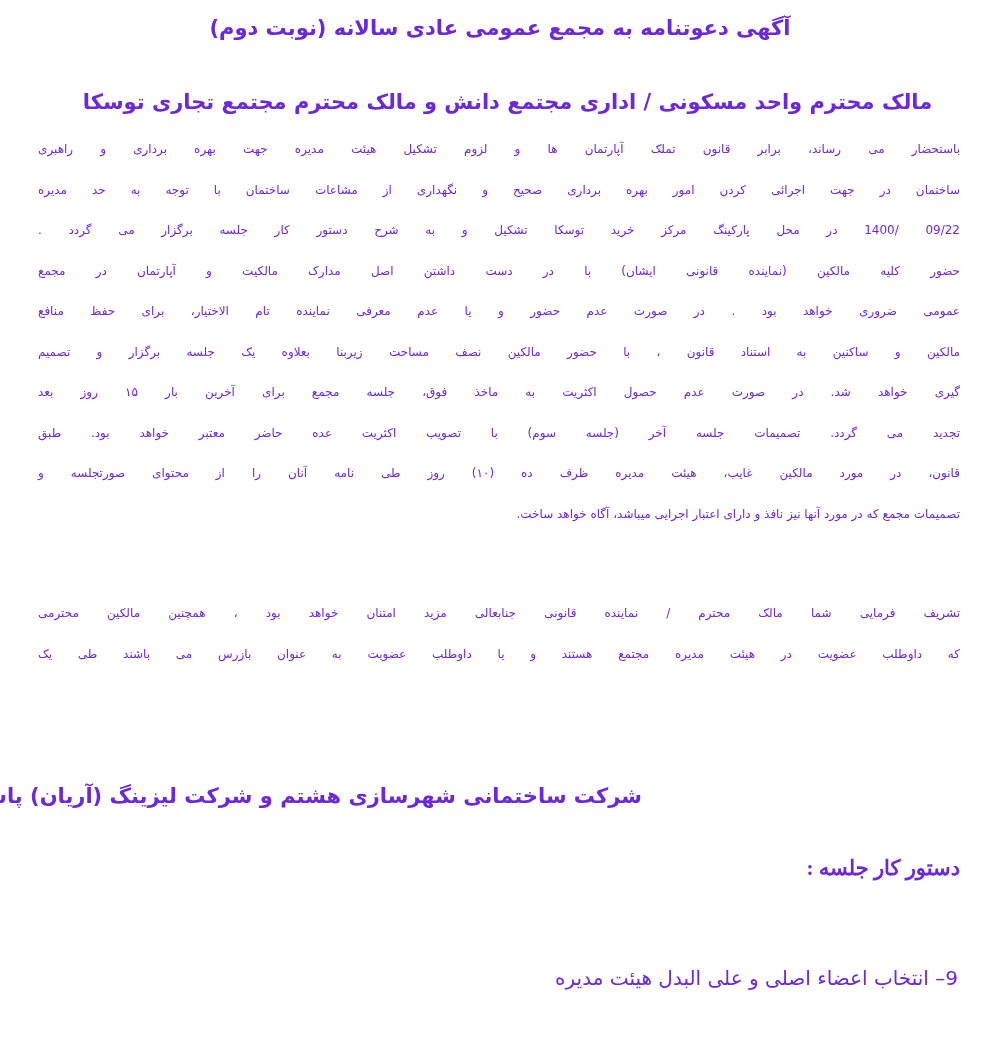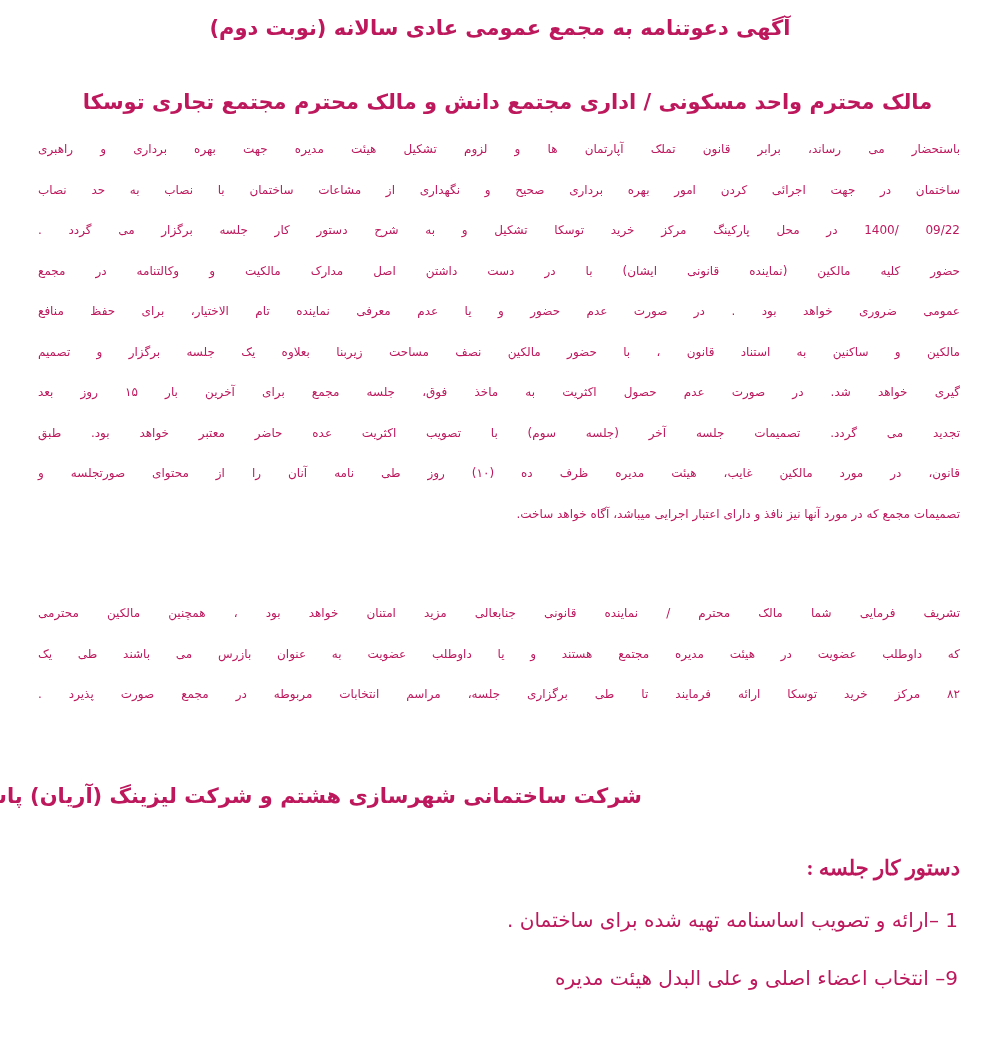--- a/index.html
+++ b/index.html
@@ -3,21 +3,21 @@
 <meta charset="utf-8">
 <style>
   html,body{margin:0;padding:0;background:#ffffff;}
   .page{
     position:relative;
     width:1000px;
     height:1050px;
     background:#ffffff;
     overflow:hidden;
     font-family:"DejaVu Sans",sans-serif;
-    color:#be185d;
+    color:#6d28d9;
     direction:rtl;
   }
   .title{
     position:absolute;
     left:0; right:0;
     text-align:center;
     font-weight:800;
     font-size:21px;
     line-height:40px;
     white-space:nowrap;
@@ -79,37 +79,35 @@
 </head>
 <body>
 
 <div class="page">
 
   <div class="title title-1">آگهی دعوتنامه به مجمع عمومی عادی سالانه (نوبت دوم)</div>
   <div class="title title-2">مالک محترم واحد مسکونی / اداری مجتمع دانش و مالک محترم مجتمع تجاری توسکا</div>
 
   <div class="para para-1">
     <div class="pline">باستحضار می رساند، برابر قانون تملک آپارتمان ها و لزوم تشکیل هیئت مدیره جهت بهره برداری و راهبری</div>
-    <div class="pline">ساختمان در جهت اجرائی کردن امور بهره برداری صحیح و نگهداری از مشاعات ساختمان با نصاب به حد نصاب</div>
+    <div class="pline">ساختمان در جهت اجرائی کردن امور بهره برداری صحیح و نگهداری از مشاعات ساختمان با توجه به حد مدیره</div>
     <div class="pline">⁦1400/ 09/22⁩ در محل پارکینگ مرکز خرید توسکا تشکیل و به شرح دستور کار جلسه برگزار می گردد .</div>
-    <div class="pline">حضور کلیه مالکین (نماینده قانونی ایشان) با در دست داشتن اصل مدارک مالکیت و وکالتنامه در مجمع</div>
+    <div class="pline">حضور کلیه مالکین (نماینده قانونی ایشان) با در دست داشتن اصل مدارک مالکیت و آپارتمان در مجمع</div>
     <div class="pline">عمومی ضروری خواهد بود . در صورت عدم حضور و یا عدم معرفی نماینده تام الاختیار، برای حفظ منافع</div>
     <div class="pline">مالکین و ساکنین به استناد قانون ، با حضور مالکین نصف مساحت زیربنا بعلاوه یک جلسه برگزار و تصمیم</div>
     <div class="pline">گیری خواهد شد. در صورت عدم حصول اکثریت به ماخذ فوق، جلسه مجمع برای آخرین بار ۱۵ روز بعد</div>
     <div class="pline">تجدید می گردد. تصمیمات جلسه آخر (جلسه سوم) با تصویب اکثریت عده حاضر معتبر خواهد بود. طبق</div>
     <div class="pline">قانون، در مورد مالکین غایب، هیئت مدیره ظرف ده (۱۰) روز طی نامه آنان را از محتوای صورتجلسه و</div>
     <div class="pline lastline">تصمیمات مجمع که در مورد آنها نیز نافذ و دارای اعتبار اجرایی میباشد، آگاه خواهد ساخت.</div>
   </div>
 
   <div class="para para-2">
     <div class="pline">تشریف فرمایی شما مالک محترم / نماینده قانونی جنابعالی مزید امتنان خواهد بود ، همچنین مالکین محترمی</div>
     <div class="pline">که داوطلب عضویت در هیئت مدیره مجتمع هستند و یا داوطلب عضویت به عنوان بازرس می باشند طی یک</div>
-    <div class="pline">۸۲ مرکز خرید توسکا ارائه فرمایند تا طی برگزاری جلسه، مراسم انتخابات مربوطه در مجمع صورت پذیرد .</div>
   </div>
 
   <div class="signature">شرکت ساختمانی شهرسازی هشتم و شرکت لیزینگ (آریان) پاسارگاد</div>
 
   <div class="agenda-heading">دستور کار جلسه :</div>
 
-  <div class="agenda-item agenda-item-1">1 –ارائه و تصویب اساسنامه تهیه شده برای ساختمان .</div>
   <div class="agenda-item agenda-item-2">9– انتخاب اعضاء اصلی و علی البدل هیئت مدیره</div>
 
 </div>
 
 </body></html>

